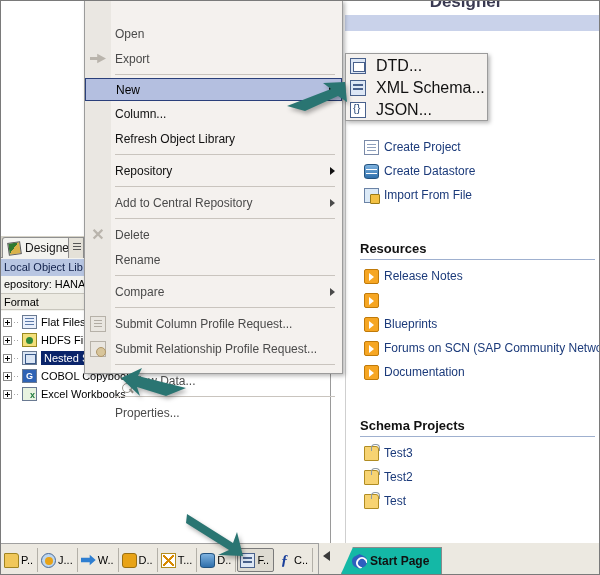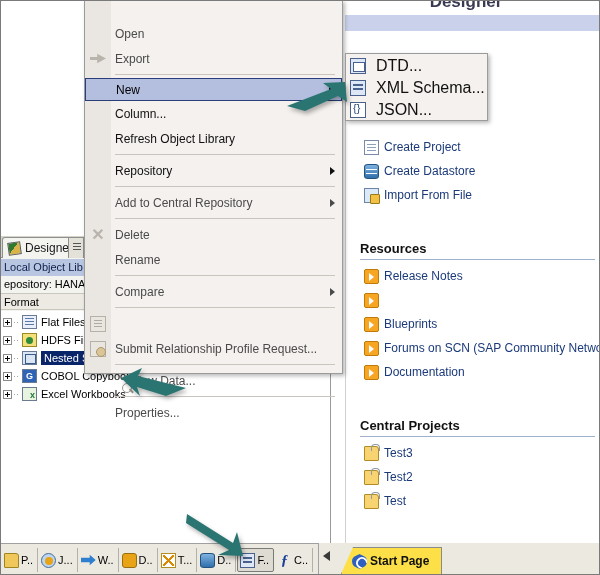--- a/index.html
+++ b/index.html
@@ -180,21 +180,21 @@
   .tb-f2:after{ content:""; position:absolute; left:2px; top:3px; width:9px; height:2px;
     background:#49618c; box-shadow:0 4px 0 #49618c; }
   .tb-c { color:#1a3f9a; font-style:italic; font-family:"Liberation Serif", serif; font-size:15px;
     font-weight:bold; text-align:center; line-height:15px; }
 
   .docstrip { position:absolute; left:318px; bottom:0; width:282px; height:32px; background:#ece9e1;
     border-left:1px solid #a0a0a0; }
   .scrollarrow { position:absolute; left:4px; top:8px; width:0; height:0;
     border-right:7px solid #3a3a3a; border-top:5px solid transparent; border-bottom:5px solid transparent; }
   .pagetab { position:absolute; left:22px; top:4px; height:27px; padding:0 12px 0 28px;
-    background:#fde047; border:1px solid #8a8a8a; border-bottom:none; line-height:26px;
+    background:#14b8a6; border:1px solid #8a8a8a; border-bottom:none; line-height:26px;
     font-size:12px; font-weight:bold; color:#111;
     clip-path:polygon(12px 0,100% 0,100% 100%,0 100%); }
   .pagetab-ico { position:absolute; left:10px; top:6px; width:15px; height:15px;
     background:#2f5fbf; border-radius:50%;
     clip-path:polygon(50% 0,100% 25%,100% 75%,50% 100%,0 75%,0 25%); }
   .pagetab-ico:after{ content:""; position:absolute; left:4px; top:3px; width:8px; height:8px;
     border:2px solid #fff; border-right-color:transparent; border-radius:50%; transform:rotate(45deg); }
 
   
   .tarrow { position:absolute; filter:drop-shadow(2px 3px 2px rgba(0,0,0,.30)); }
@@ -256,21 +256,21 @@
         <span class="sp-ico ico-arrow"></span>
         <span class="lbl">Forums on SCN (SAP Community Network)</span>
       </div>
       <div class="sp-link">
         <span class="sp-ico ico-arrow"></span>
         <span class="lbl">Documentation</span>
       </div>
 
       <div style="height:26px"></div>
 
-      <div class="sec-head">Central Projects</div>
+      <div class="sec-head">Schema Projects</div>
       <div class="sec-rule"></div>
 
       <div class="sp-link">
         <span class="sp-ico ico-fold"></span>
         <span class="lbl">Test3</span>
       </div>
       <div class="sp-link">
         <span class="sp-ico ico-fold"></span>
         <span class="lbl">Test2</span>
       </div>
@@ -382,20 +382,21 @@
 
       <div class="mi">
         <span>Compare</span>
         <span class="arr"></span>
       </div>
 
       <div class="sep"></div>
 
       <div class="mi">
         <span class="mi-ico g-col"></span>
+        <span>Submit Column Profile Request...</span>
       </div>
       <div class="mi">
         <span class="mi-ico g-rel"></span>
         <span>Submit Relationship Profile Request...</span>
       </div>
 
       <div class="sep"></div>
 
       <div class="mi">
         <span class="mi-ico g-mag"></span>

